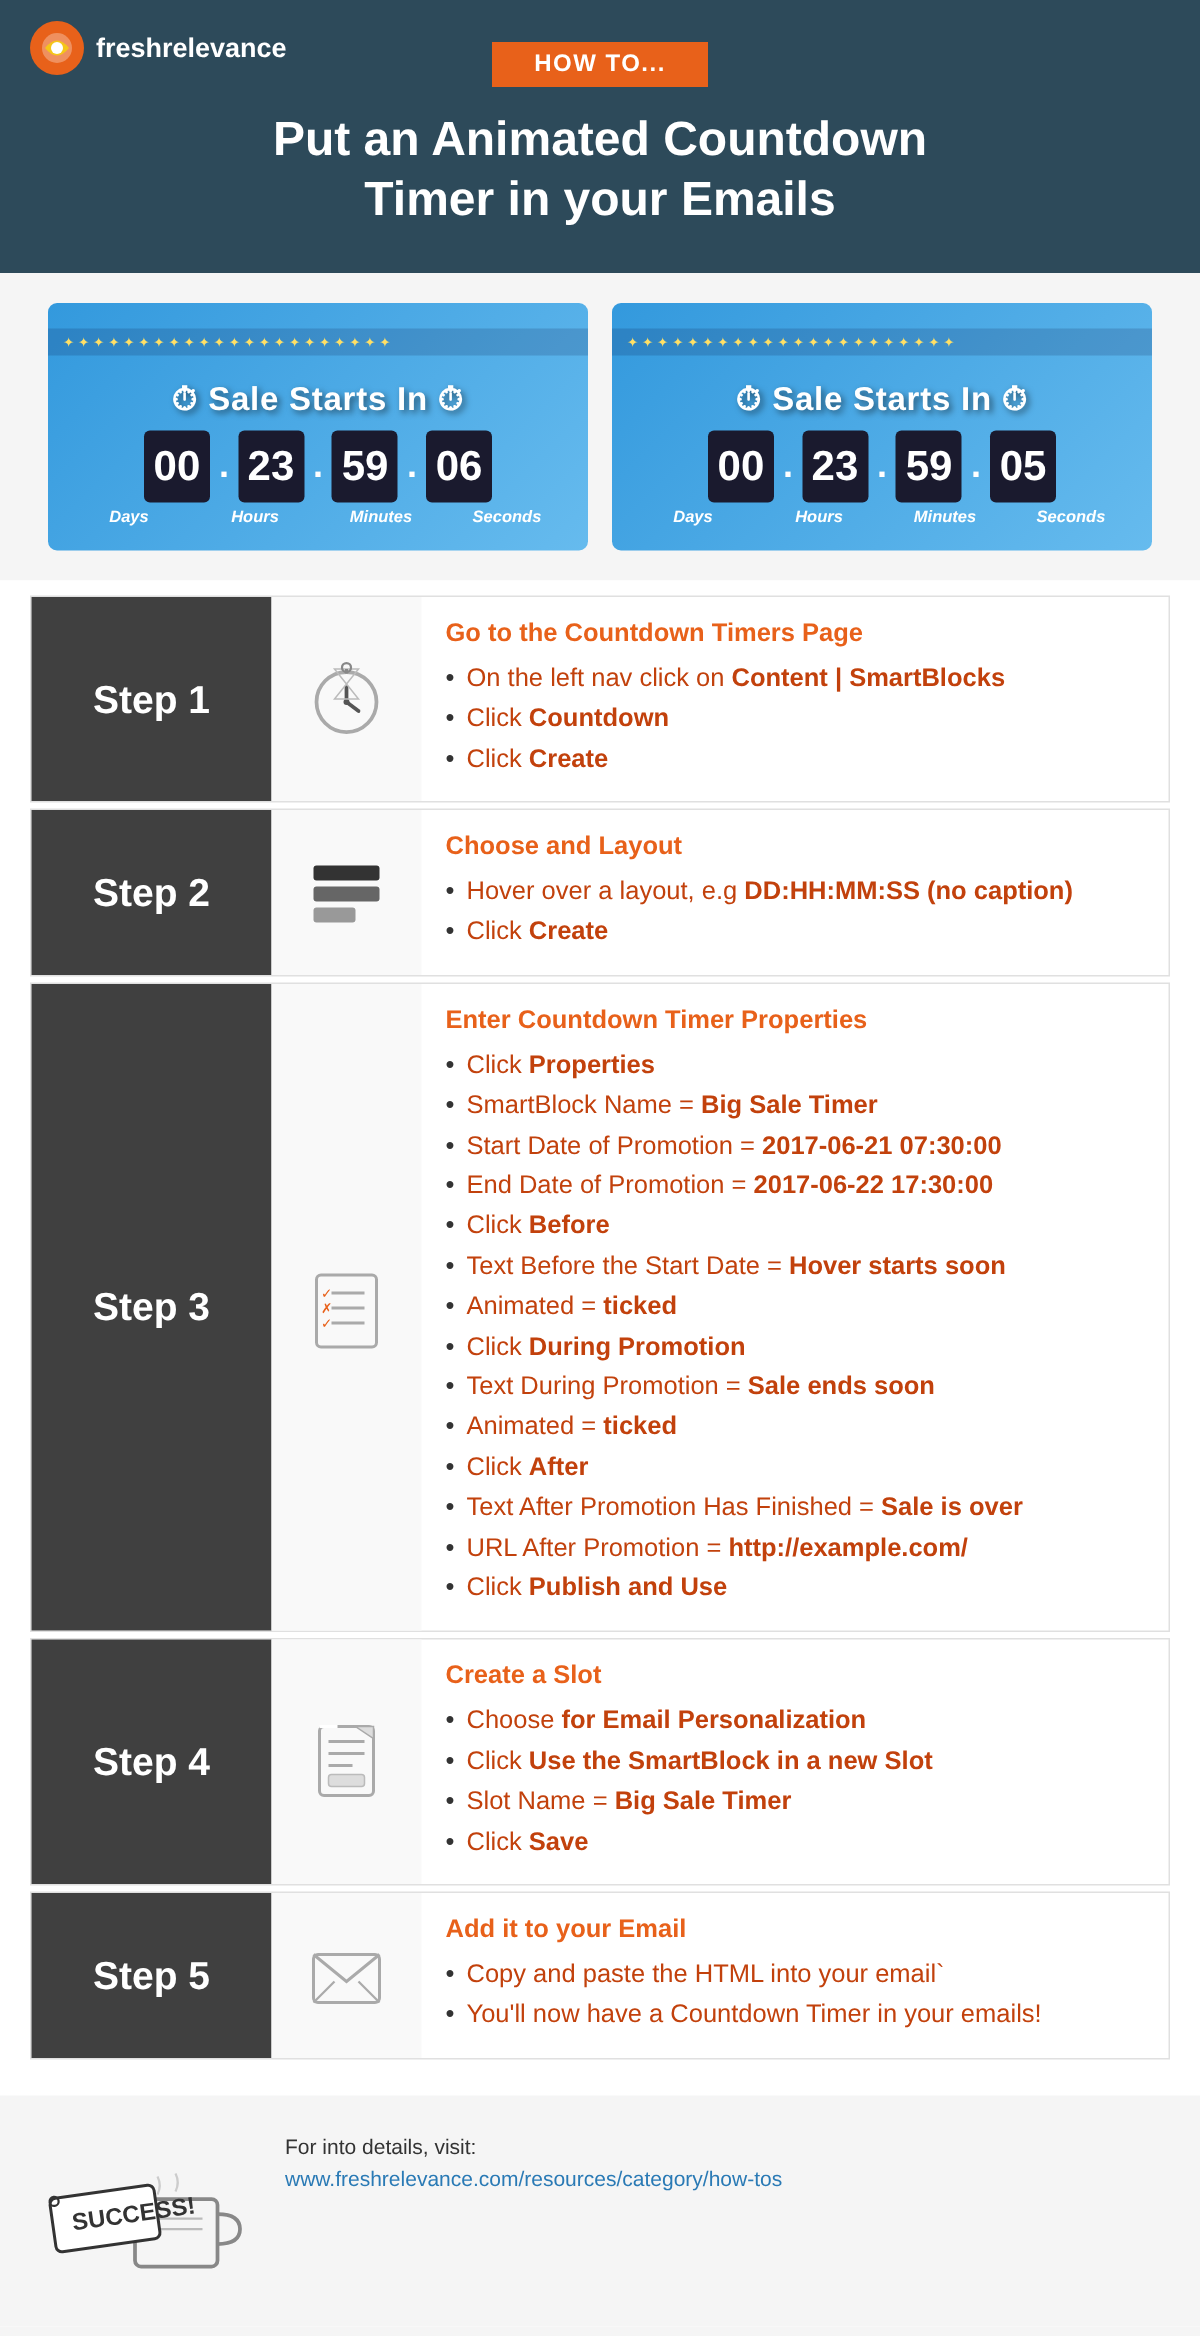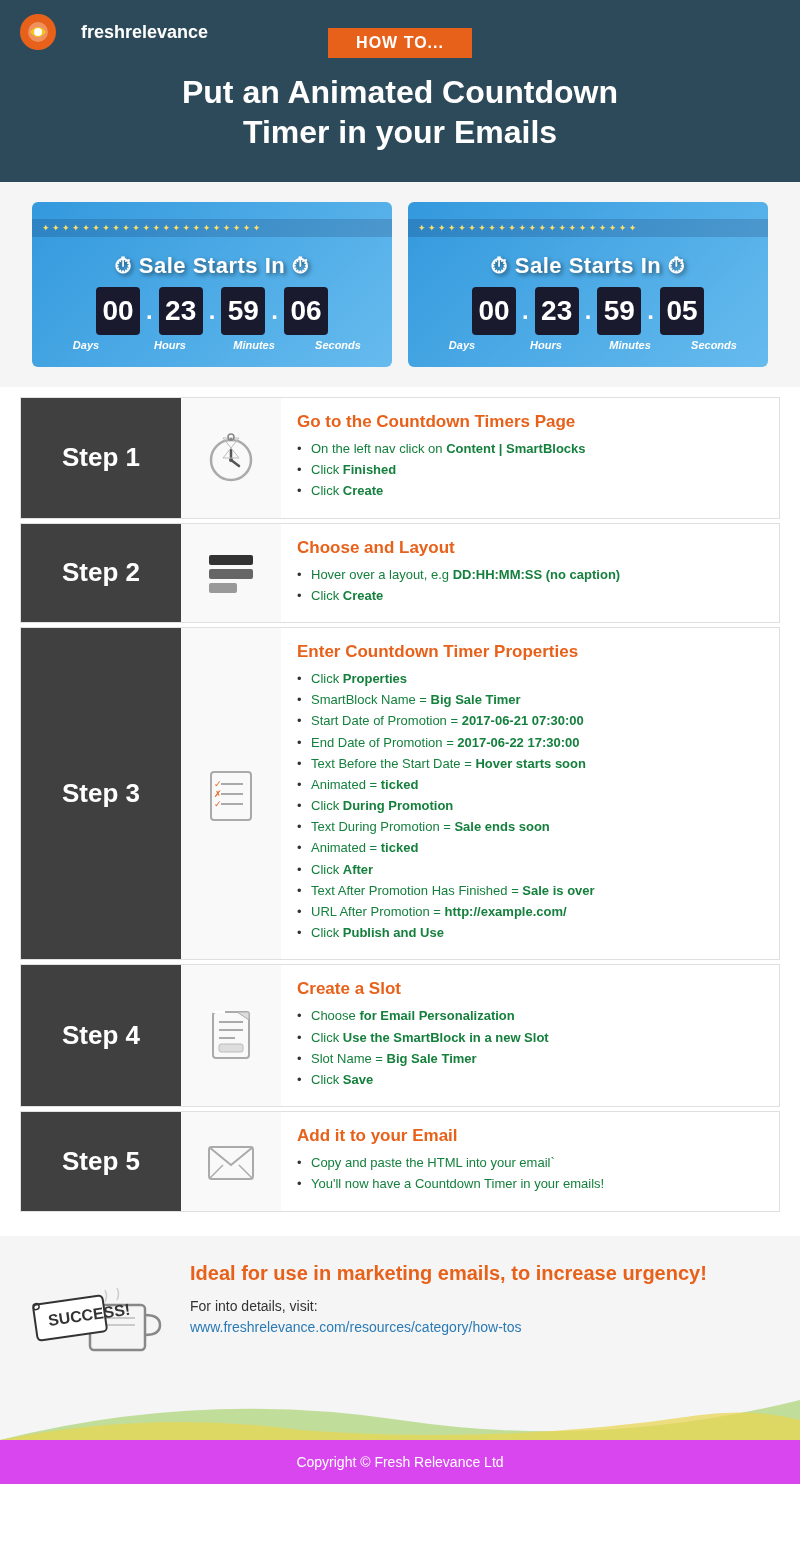--- a/index.html
+++ b/index.html
@@ -25,21 +25,20 @@
       left: 20px;
     }
     .logo-icon {
       width: 36px;
       height: 36px;
     }
     .logo-text {
       color: #fff;
       font-size: 18px;
       font-weight: bold;
-      margin-left: 17px;
     }
     .how-to-badge {
       background: #e8611a;
       color: #fff;
       font-size: 16px;
       font-weight: bold;
       padding: 6px 28px;
       display: inline-block;
       margin-bottom: 14px;
       margin-top: 10px;
@@ -165,22 +164,22 @@
       color: #e8611a;
       font-size: 17px;
       font-weight: bold;
       margin-bottom: 8px;
     }
     .step-list {
       list-style: none;
       padding: 0;
     }
     .step-list li {
-      font-size: 13px;
-      color: #15803d;
+      font-size: 17px;
+      color: #c2410c;
       margin-bottom: 3px;
       padding-left: 14px;
       position: relative;
       line-height: 1.4;
     }
     .step-list li::before {
       content: '•';
       position: absolute;
       left: 0;
       color: #333;
@@ -325,21 +324,21 @@
         <path d="M22 10 L38 10 L30 20 L38 30 L22 30 L30 20 Z" fill="none" stroke="#bbb" stroke-width="1"></path>
 
         <line x1="30" y1="10" x2="30" y2="13" stroke="#888" stroke-width="2"></line>
         <circle cx="30" cy="9" r="3" fill="none" stroke="#888" stroke-width="1.5"></circle>
       </svg>
     </div>
     <div class="step-content">
       <div class="step-heading">Go to the Countdown Timers Page</div>
       <ul class="step-list">
         <li>On the left nav click on <strong>Content | SmartBlocks</strong></li>
-        <li>Click <strong>Finished</strong></li>
+        <li>Click <strong>Countdown</strong></li>
         <li>Click <strong>Create</strong></li>
       </ul>
     </div>
   </div>
 
   <div class="step-row">
     <div class="step-label">Step 2</div>
     <div class="step-icon">
 
       <svg viewBox="0 0 60 60">
@@ -371,20 +370,21 @@
         <text x="13" y="43" font-size="9" fill="#e8611a">✓</text>
       </svg>
     </div>
     <div class="step-content">
       <div class="step-heading">Enter Countdown Timer Properties</div>
       <ul class="step-list">
         <li>Click <strong>Properties</strong></li>
         <li>SmartBlock Name = <strong>Big Sale Timer</strong></li>
         <li>Start Date of Promotion = <strong>2017-06-21 07:30:00</strong></li>
         <li>End Date of Promotion = <strong>2017-06-22 17:30:00</strong></li>
+        <li>Click <strong>Before</strong></li>
         <li>Text Before the Start Date = <strong>Hover starts soon</strong></li>
         <li>Animated = <strong>ticked</strong></li>
         <li>Click <strong>During Promotion</strong></li>
         <li>Text During Promotion = <strong>Sale ends soon</strong></li>
         <li>Animated = <strong>ticked</strong></li>
         <li>Click <strong>After</strong></li>
         <li>Text After Promotion Has Finished = <strong>Sale is over</strong></li>
         <li>URL After Promotion = <strong>http://example.com/</strong></li>
         <li>Click <strong>Publish and Use</strong></li>
       </ul>
@@ -452,21 +452,20 @@
       <path d="M75 42 Q78 36 75 30" fill="none" stroke="#ccc" stroke-width="1.5"></path>
       <path d="M87 40 Q90 34 87 28" fill="none" stroke="#ccc" stroke-width="1.5"></path>
 
       <rect x="5" y="40" width="70" height="36" rx="4" fill="#fff" stroke="#333" stroke-width="2" transform="rotate(-8, 40, 58)"></rect>
       <text x="18" y="63" font-size="16" font-weight="900" fill="#333" transform="rotate(-8, 40, 58)">SUCCESS!</text>
 
       <circle cx="8" cy="42" r="3" fill="none" stroke="#333" stroke-width="1.5" transform="rotate(-8, 40, 58)"></circle>
     </svg>
   </div>
   <div class="success-text-block">
-    <div class="success-headline">Ideal for use in marketing emails, to increase urgency!</div>
     <div class="success-details">
       <span>For into details, visit:</span><br>
       <span class="success-url">www.freshrelevance.com/resources/category/how-tos</span>
     </div>
   </div>
 </div>
 
 <div style="height:50px; background:#f5f5f5; position:relative; overflow:hidden;">
   <svg viewBox="0 0 800 50" width="800" height="50" preserveAspectRatio="none">
     <path d="M0 50 Q200 0 400 30 Q600 60 800 10 L800 50 Z" fill="#8dc63f" opacity="0.5"></path>

